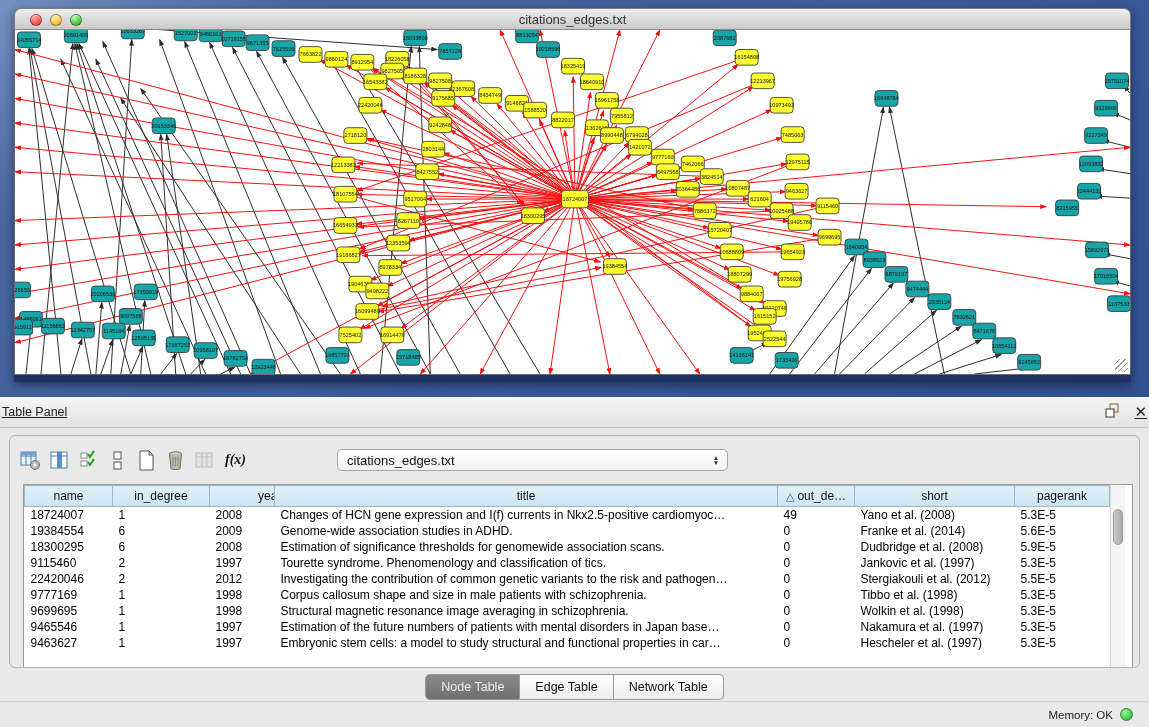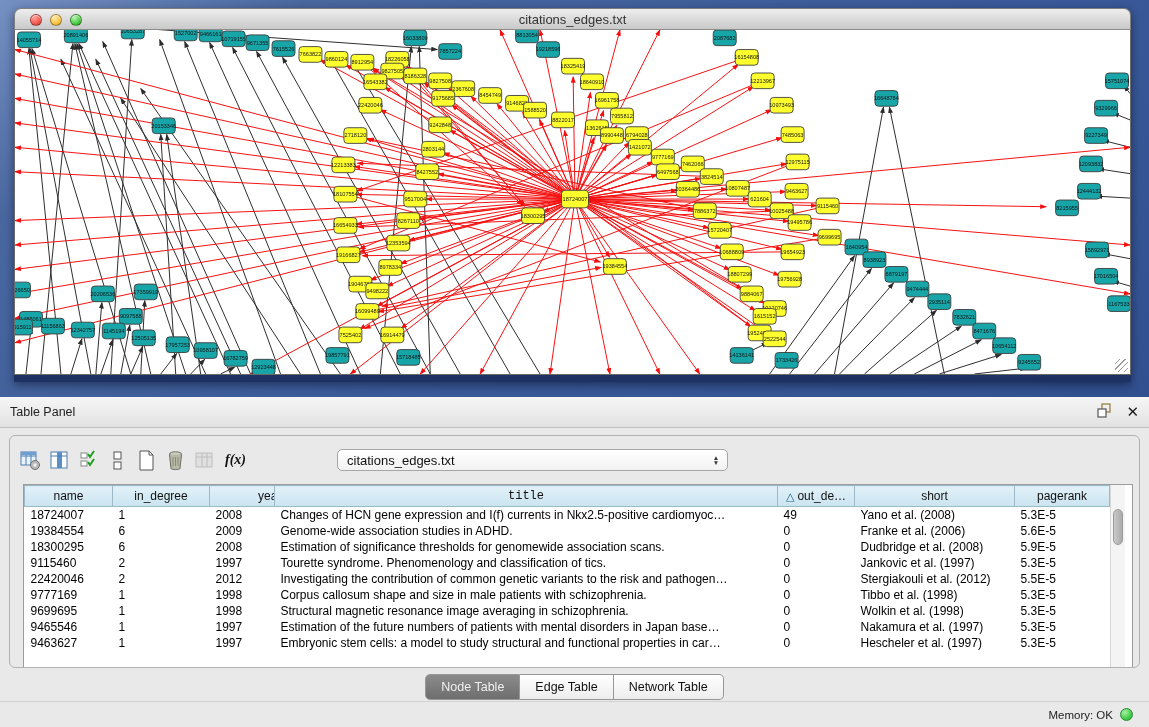--- a/index.html
+++ b/index.html
@@ -26,21 +26,21 @@
   .canvas { position:absolute; left:0; top:22px; right:0; bottom:0; background:#ffffff;
     border:1px solid #6a6a6a; border-top:none; overflow:hidden; }
   .canvas svg { display:block; width:100%; height:100%; }
   .grip { position:absolute; right:2px; bottom:2px; width:13px; height:13px;
     background:repeating-linear-gradient(135deg,transparent 0 3px,#9a9a9a 3px 4px); }
 
   
   .tpanel { position:absolute; left:0; top:397px; width:1149px; height:330px; background:#e9e9e9; }
   .phead { position:absolute; left:0; top:0; right:0; height:31px;
     background:linear-gradient(#f6f6f6,#e2e2e2); border-bottom:1px solid #c0c0c0;
-    display:flex; align-items:center; padding:0 10px; font-size:12.5px; color:#222; }
+    display:flex; align-items:center; padding:0 2px; font-size:12.5px; color:#222;text-decoration:underline; }
   .phead .sp { flex:1; }
   .float-ic { margin-right:14px; cursor:default; }
   .close-ic { font-size:15px; font-weight:bold; color:#1a1a1a; cursor:default; }
 
   .frame { position:absolute; left:9px; right:9px; top:38px; height:233px;
     border:1px solid #b2b2b2; border-radius:6px; background:#e9e9e9; overflow:hidden; }
   .toolbar { position:absolute; left:0; top:0; right:0; height:48px;
     display:flex; align-items:center; padding:0 0 0 8px; gap:5px; }
   .tbi { width:24px; height:24px; display:flex; align-items:center; justify-content:center; }
   .fx { font-family:"Liberation Serif","DejaVu Serif",serif; font-style:italic;
@@ -843,21 +843,21 @@
       </div>
     </div>
 
     <div class="twrap">
       <table>
         <thead>
             <tr id="thead-row">
               <th style="width: 88px;">name</th>
               <th style="width: 97px;">in_degree</th>
               <th style="width: 65px; padding-left: 48px;">year</th>
-              <th style="width: 503px; font-family: Liberation Mono, monospace;">title</th>
+              <th style="width: 503px;">title</th>
               <th style="width: 77px;"><span class="tri">△</span>out_de…</th>
               <th style="width: 160px;">short</th>
               <th style="width: 95px;">pagerank</th>
             </tr>
           </thead>
         <tbody id="tbody-rows">
             <tr>
               <td>18724007</td>
               <td>1</td>
               <td>2008</td>
@@ -865,21 +865,21 @@
               <td>49</td>
               <td>Yano et al. (2008)</td>
               <td>5.3E-5</td>
             </tr>
             <tr>
               <td>19384554</td>
               <td>6</td>
               <td>2009</td>
               <td>Genome-wide association studies in ADHD.</td>
               <td>0</td>
-              <td>Franke et al. (2006)</td>
+              <td>Franke et al. (2014)</td>
               <td>5.6E-5</td>
             </tr>
             <tr>
               <td>18300295</td>
               <td>6</td>
               <td>2008</td>
               <td>Estimation of significance thresholds for genomewide association scans.</td>
               <td>0</td>
               <td>Dudbridge et al. (2008)</td>
               <td>5.9E-5</td>

